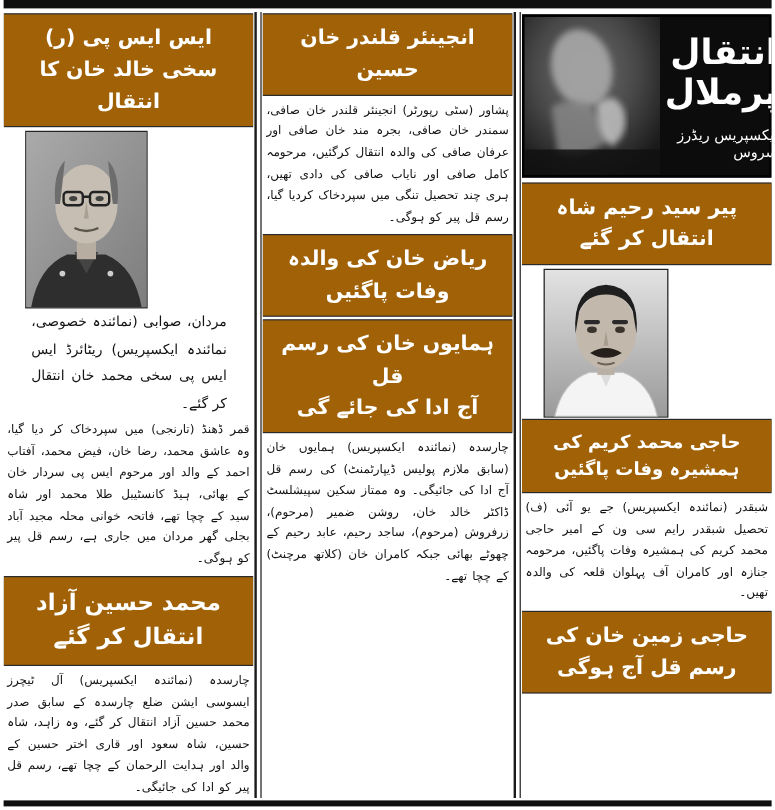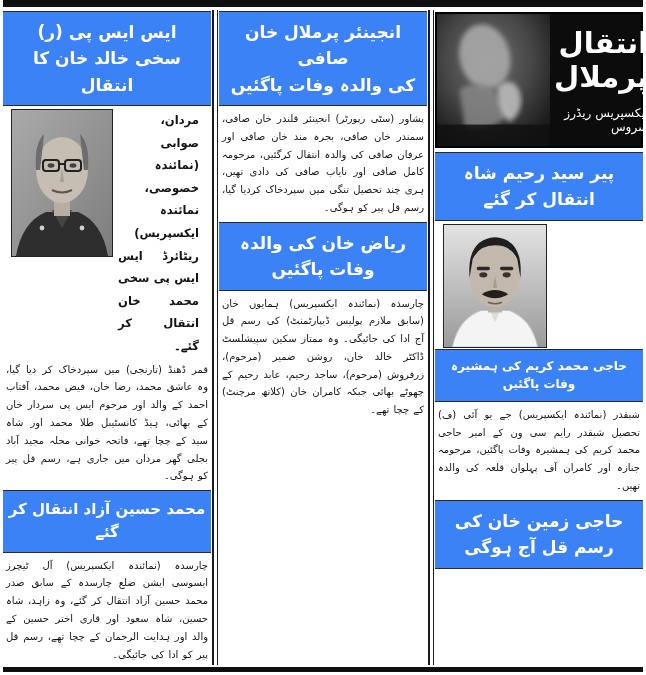--- a/index.html
+++ b/index.html
@@ -3,26 +3,26 @@
 <meta charset="utf-8">
 <style>
   html,body{margin:0;padding:0;}
   body{background:#d9d9d9;font-family:"DejaVu Sans",sans-serif;}
   .page{width:646px;height:675px;background:#ffffff;overflow:hidden;position:relative;box-sizing:border-box;padding:0 3px;}
   .top-rule{height:7px;background:#0f0f0f;margin-bottom:3px;}
   .bottom-rule{height:5px;background:#0f0f0f;margin-top:2px;}
   .cols{display:flex;flex-direction:row;height:655px;overflow:hidden;}
   .col{flex:1 1 0;overflow:hidden;min-width:0;}
   .sep{width:6px;flex:0 0 6px;border-left:2px solid #1b1b1b;border-right:1px solid #1b1b1b;box-sizing:border-box;margin:0 1px;}
-  .band{background:#3b82f6;color:#ffffff;text-align:center;font-weight:bold;direction:rtl;
+  .band{background:#a16207;color:#ffffff;text-align:center;font-weight:bold;direction:rtl;
         padding:7px 4px;font-size:17px;line-height:1.55;margin:2px 0 4px 0;box-shadow:0 0 0 1px #2a2a2a;}
   .band .ln{display:block;}
   .story{direction:rtl;text-align:justify;font-size:10px;line-height:1.78;color:#141414;
          padding:1px 3px 4px 3px;word-spacing:1px;}
-  .photo-row{display:flex;flex-direction:row;align-items:flex-start;direction:ltr;margin:2px 8px;font-weight:bold;}
+  .photo-row{display:flex;flex-direction:column;align-items:flex-start;direction:ltr;margin:2px 18px;}
   .photo-frame{border:1px solid #222;background:#cfcfcf;flex:0 0 auto;line-height:0;}
   .lead{flex:1 1 auto;direction:rtl;text-align:justify;font-size:11.6px;line-height:1.95;color:#141414;padding:0 4px 0 5px;min-width:0;}
   
   .masthead{background:#0c0c0c;height:136px;display:flex;flex-direction:row;direction:ltr;
             border:2px solid #000;box-sizing:border-box;margin:2px 0 5px 0;}
   .masthead .mphoto{flex:0 0 44%;line-height:0;}
   .masthead .mtitle-wrap{flex:1 1 auto;color:#fff;display:flex;flex-direction:column;justify-content:center;align-items:center;direction:rtl;padding:4px;}
   .mtitle{font-size:29px;font-weight:bold;letter-spacing:-1px;}
   .msub{font-size:12px;margin-top:12px;}
   svg{display:block;}
@@ -88,46 +88,49 @@
             <ellipse cx="38.5" cy="49" rx="4" ry="2.6" fill="#3a332c"></ellipse>
             <ellipse cx="61.5" cy="49" rx="4" ry="2.6" fill="#3a332c"></ellipse>
             <path d="M50 50 L48 62 L52 62 Z" fill="#a89c8e"></path>
             <path d="M37 68 Q50 60 63 68 Q50 76 37 68" fill="#241f1a"></path>
             <path d="M43 76 Q50 79 57 76" stroke="#6e6258" stroke-width="1.6" fill="none"></path>
           </svg>
         </div>
       </div>
 
       <div class="band">
-        <span class="ln" style="font-size:12px">حاجی محمد کریم کی ہمشیرہ وفات پاگئیں</span>
+        <span class="ln" style="font-size:15px">حاجی محمد کریم کی ہمشیرہ وفات پاگئیں</span>
       </div>
       <div class="story">شبقدر (نمائندہ ایکسپریس) جے یو آئی (ف) تحصیل شبقدر رایم سی ون کے امیر حاجی محمد کریم کی ہمشیرہ وفات پاگئیں، مرحومہ جنازہ اور کامران آف پہلوان قلعہ کی والدہ تھیں۔</div>
 
       <div class="band">
         <span class="ln">حاجی زمین خان کی</span>
         <span class="ln">رسم قل آج ہوگی</span>
       </div>
 
     </div>
 
     <div class="sep"></div>
 
     <div class="col">
 
       <div class="band">
-        <span class="ln">انجینئر پرملال خان صافی</span>
-        <span class="ln">کی والدہ وفات پاگئیں</span>
+        <span class="ln">انجینئر قلندر خان حسین</span>
       </div>
       <div class="story">پشاور (سٹی رپورٹر) انجینئر قلندر خان صافی، سمندر خان صافی، بجرہ مند خان صافی اور عرفان صافی کی والدہ انتقال کرگئیں، مرحومہ کامل صافی اور نایاب صافی کی دادی تھیں، ہری چند تحصیل تنگی میں سپردخاک کردیا گیا، رسم قل پیر کو ہوگی۔</div>
 
       <div class="band">
         <span class="ln">ریاض خان کی والدہ</span>
         <span class="ln">وفات پاگئیں</span>
       </div>
 
+      <div class="band">
+        <span class="ln">ہمایوں خان کی رسم قل</span>
+        <span class="ln">آج ادا کی جائے گی</span>
+      </div>
       <div class="story">چارسدہ (نمائندہ ایکسپریس) ہمایوں خان (سابق ملازم پولیس ڈیپارٹمنٹ) کی رسم قل آج ادا کی جائیگی۔ وہ ممتاز سکین سپیشلسٹ ڈاکٹر خالد خان، روشن ضمیر (مرحوم)، زرفروش (مرحوم)، ساجد رحیم، عابد رحیم کے چھوٹے بھائی جبکہ کامران خان (کلاتھ مرچنٹ) کے چچا تھے۔</div>
 
     </div>
 
     <div class="sep"></div>
 
     <div class="col">
 
       <div class="band">
         <span class="ln">ایس ایس پی (ر)</span>
@@ -160,21 +163,21 @@
             <path d="M40 80 Q50 85 60 80" stroke="#5d564d" stroke-width="2" fill="none"></path>
             <circle cx="30" cy="118" r="2.4" fill="#cfcfcf"></circle>
             <circle cx="70" cy="118" r="2.4" fill="#cfcfcf"></circle>
           </svg>
         </div>
         <div class="lead">مردان، صوابی (نمائندہ خصوصی، نمائندہ ایکسپریس) ریٹائرڈ ایس ایس پی سخی محمد خان انتقال کر گئے۔</div>
       </div>
       <div class="story">قمر ڈھنڈ (تارنجی) میں سپردخاک کر دیا گیا، وہ عاشق محمد، رضا خان، فیض محمد، آفتاب احمد کے والد اور مرحوم ایس پی سردار خان کے بھائی، ہیڈ کانسٹیبل طلا محمد اور شاہ سید کے چچا تھے، فاتحہ خوانی محلہ مجید آباد بجلی گھر مردان میں جاری ہے، رسم قل پیر کو ہوگی۔</div>
 
       <div class="band">
-        <span class="ln" style="font-size:15px">محمد حسین آزاد انتقال کر گئے</span>
+        <span class="ln" style="font-size:19px">محمد حسین آزاد انتقال کر گئے</span>
       </div>
       <div class="story">چارسدہ (نمائندہ ایکسپریس) آل ٹیچرز ایسوسی ایشن ضلع چارسدہ کے سابق صدر محمد حسین آزاد انتقال کر گئے، وہ زاہد، شاہ حسین، شاہ سعود اور قاری اختر حسین کے والد اور ہدایت الرحمان کے چچا تھے، رسم قل پیر کو ادا کی جائیگی۔</div>
 
       <div class="band">
         <span class="ln" style="font-size:15px">فضل گل کی بیوہ کا انتقال</span>
       </div>
 
     </div>
 
   </div>

